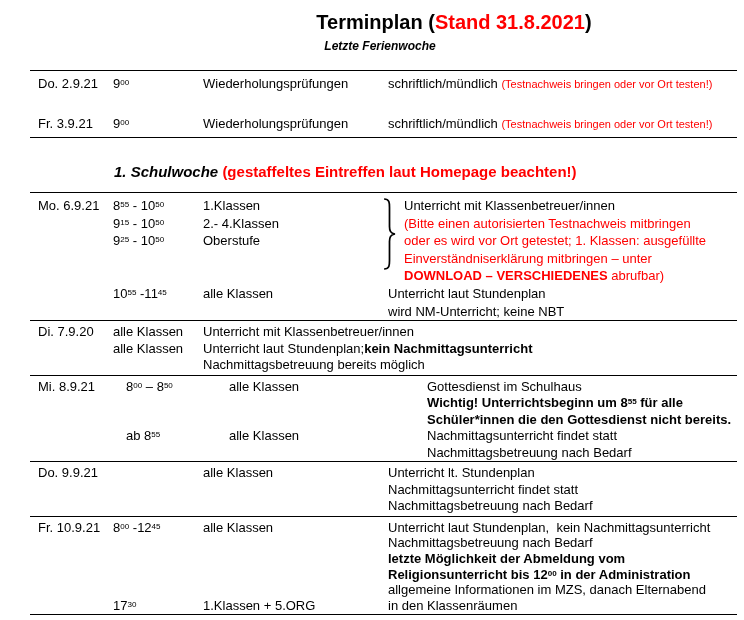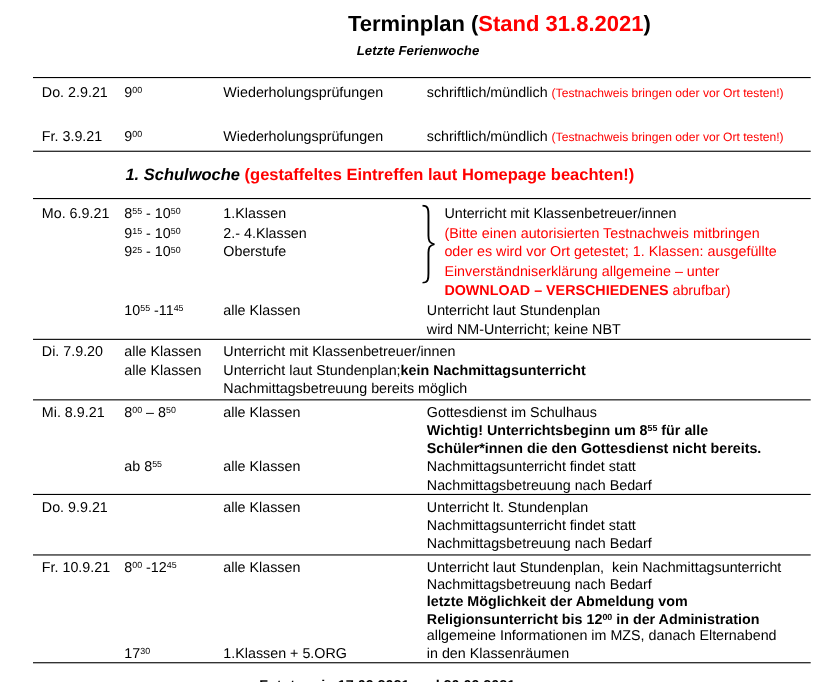--- a/index.html
+++ b/index.html
@@ -28,26 +28,26 @@
     display:grid;
     grid-template-columns:83px 90px 185px 1fr;
     --lh:16.5px;
   }
   .sect1  { margin-top:13px; padding:5px 0 5px 0; }
   .sect1 .row2 { margin-top:23px; }
   .cline  { height:var(--lh); line-height:var(--lh); white-space:pre; }
   .datec  { padding-left:8px; }
   .small-red { font-size:11px; }
 
-  .week-heading { margin:12px 0 11px 114px; font-size:15px; font-weight:bold;
+  .week-heading { margin:24px 0 11px 114px; font-size:15px; font-weight:bold;
                   line-height:19px; white-space:pre; }
 
   .mo { --lh:17.6px; padding:4px 0 0 0; }
   .di { padding:3px 0 1px 0; }
-  .mi { padding:3px 0 0 0; }
+  .mi { padding:3px 0 0 0;gap:13px; }
   .do { padding:3px 0 1px 0; }
   .fr { --lh:15.7px; padding:3px 0 0 0; border-bottom:1.5px solid #000; }
 
   .descc { position:relative; }
   .ind   { padding-left:16px; }
   .brace-svg { position:absolute; left:-5px; top:1px; width:13px; height:72px; }
 
   .footer { margin-top:12px; margin-right:40px; text-align:center;
             font-weight:bold; font-size:13px; }
 </style>
@@ -91,21 +91,21 @@
     <div class="cline"></div>
     <div class="cline">alle Klassen</div>
   </div>
   <div class="descc">
     <svg class="brace-svg" viewBox="0 0 12 76" preserveAspectRatio="none">
       <path d="M1 1 C6 1 6 5 6 10 L6 30 C6 35 7 37 11 38 C7 39 6 41 6 46 L6 66 C6 71 6 75 1 75" fill="none" stroke="#000" stroke-width="1.6"></path>
     </svg>
     <div class="cline ind">Unterricht mit Klassenbetreuer/innen</div>
     <div class="cline ind red">(Bitte einen autorisierten Testnachweis mitbringen</div>
     <div class="cline ind red">oder es wird vor Ort getestet; 1. Klassen: ausgefüllte</div>
-    <div class="cline ind red">Einverständniserklärung allgemeine – unter</div>
+    <div class="cline ind red">Einverständniserklärung mitbringen – unter</div>
     <div class="cline ind red"><span class="b">DOWNLOAD – VERSCHIEDENES</span><span> abrufbar)</span></div>
     <div class="cline">Unterricht laut Stundenplan</div>
     <div class="cline">wird NM-Unterricht; keine NBT</div>
   </div>
 </div>
 
 <div class="sect di">
   <div>
     <div class="cline datec">Di. 7.9.20</div>
   </div>

